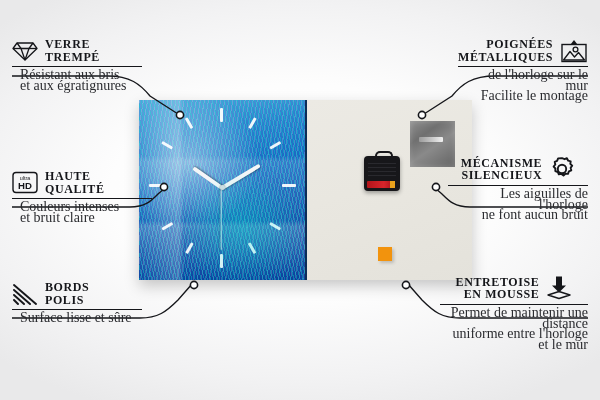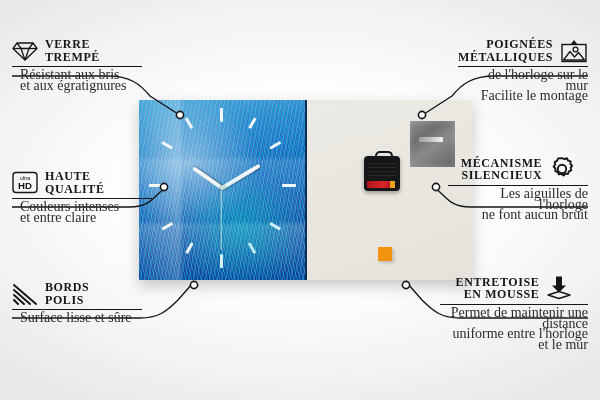--- a/index.html
+++ b/index.html
@@ -181,21 +181,21 @@
           <text x="13" y="9.4" text-anchor="middle" font-family="Liberation Sans, sans-serif" font-size="5.4" fill="#15161a">ultra</text>
           <text x="13" y="18.4" text-anchor="middle" font-family="Liberation Sans, sans-serif" font-size="9.6" font-weight="bold" fill="#15161a">HD</text>
         </svg>
       </span>
       <div>
         <div class="cal-title">HAUTE QUALITÉ</div>
       </div>
     </div>
     <div class="rule"></div>
     <div class="cal-sub">Couleurs intenses</div>
-    <div class="cal-sub">et entre claire</div>
+    <div class="cal-sub">et bruit claire</div>
   </div>
 
   <div class="callout left" style="left:12px;top:281px;width:130px;">
     <div class="cal-head">
       <span class="ico">
         <svg width="26" height="22" viewBox="0 0 26 22">
           <g stroke="#15161a" stroke-width="1.9" stroke-linecap="round">
             <path d="M2,2 L24,21"></path>
               <path d="M2,7 L18,21"></path>
               <path d="M2,12 L12,21"></path>

